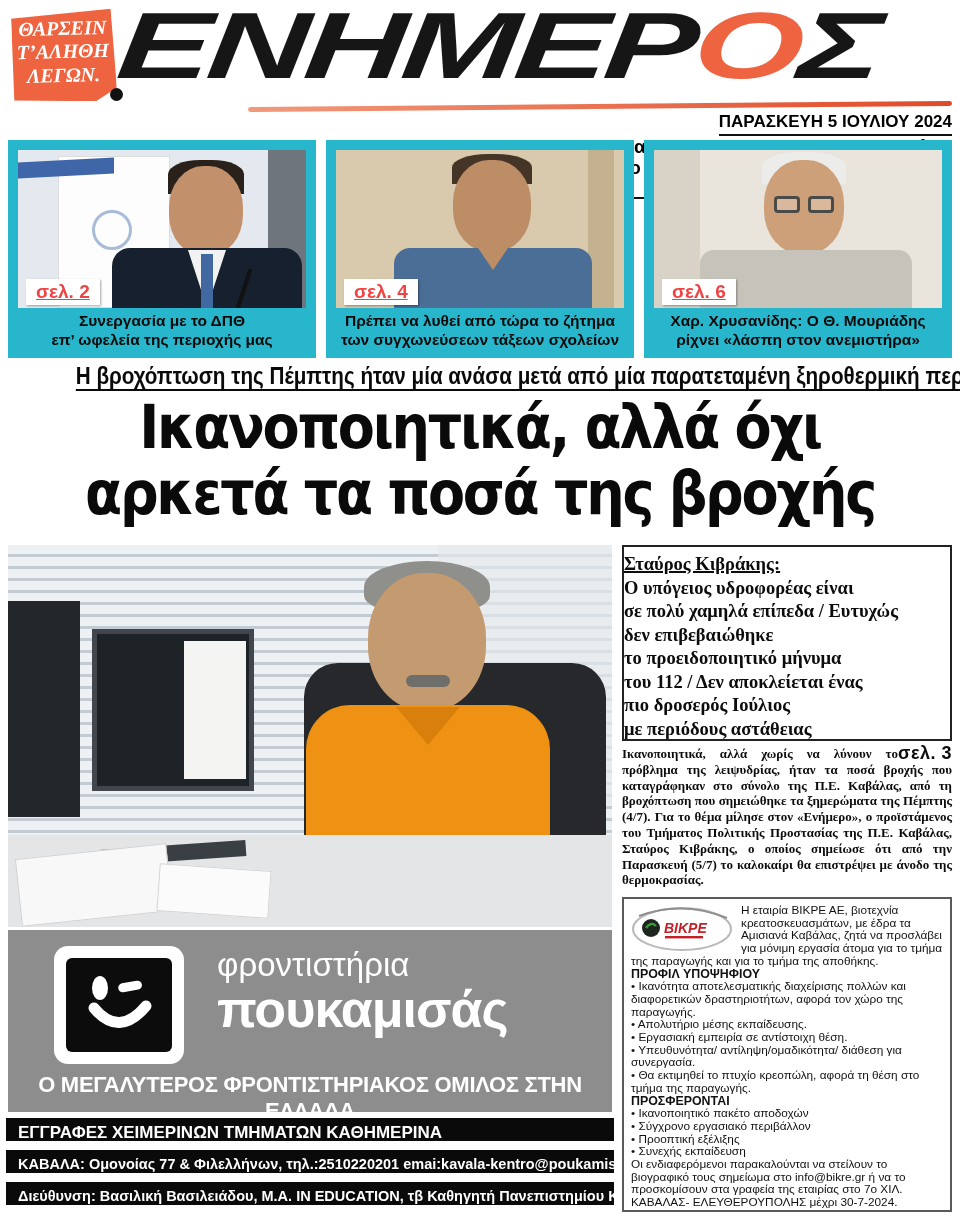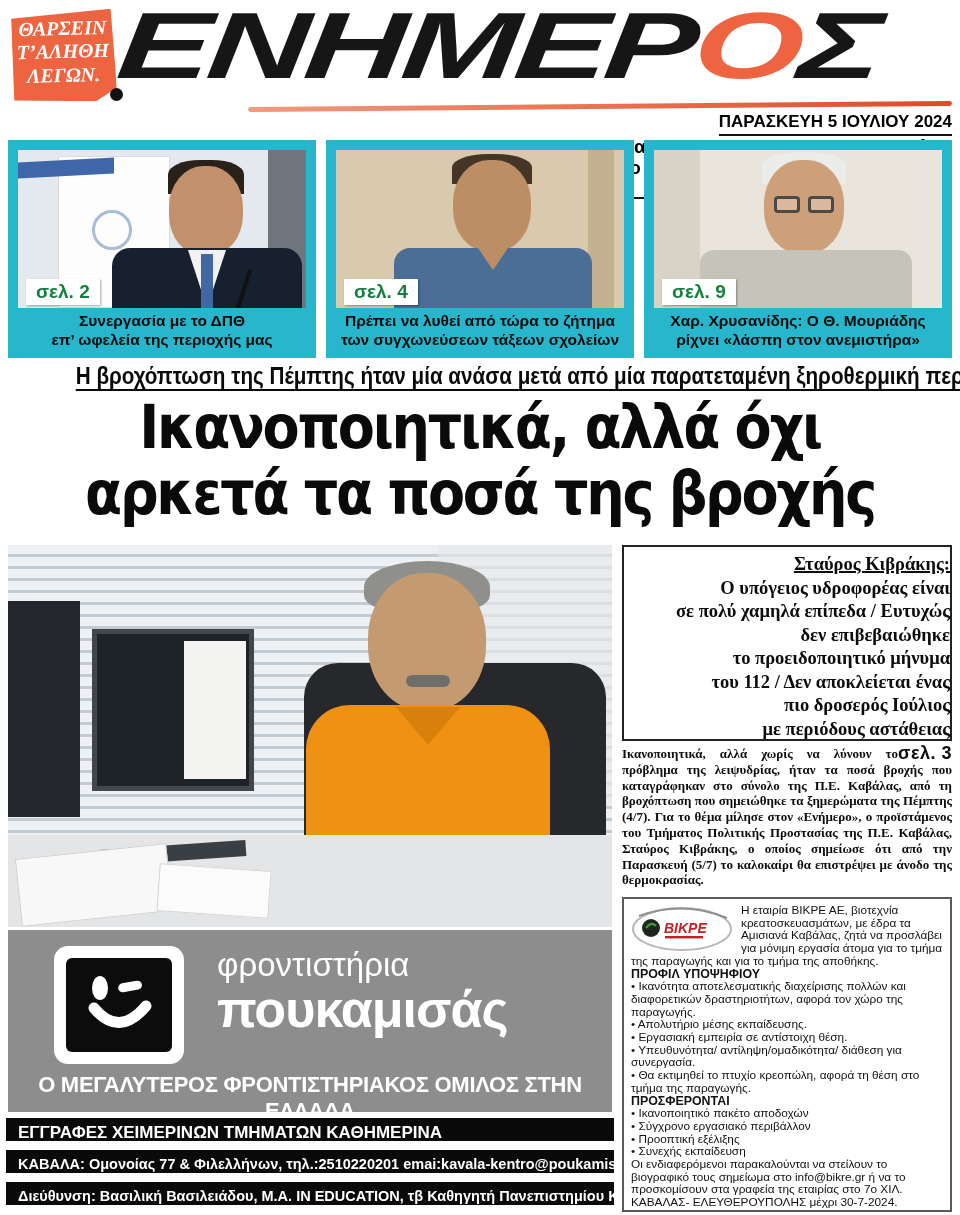--- a/index.html
+++ b/index.html
@@ -24,22 +24,22 @@
 
   .dateline { position:absolute; left:10px; top:112px; width:942px; display:flex;
     justify-content:center; align-items:flex-end;flex-direction:column; }
   .date-left { font-weight:bold; font-size:17px; border-bottom:2.5px solid #111; padding-bottom:2px; }
   .date-mid { font-weight:bold; font-size:19px; }
   .date-right { font-weight:bold; font-size:18px; border-bottom:2.5px solid #111; padding-bottom:18px; }
 
   
   .teaser { position:absolute; top:140px; width:308px; height:218px; background:#28b6cc; }
   .teaser .photo { position:absolute; left:10px; right:10px; top:10px; height:158px; overflow:hidden; }
-  .page-tag { position:absolute; left:8px; bottom:3px; background:#fff; color:#15803d;
-    font-weight:bold; font-size:19px; padding:0 10px; line-height:26px; box-shadow:1px 1px 2px rgba(0,0,0,.35); }
+  .page-tag { position:absolute; left:8px; bottom:3px; background:#fff; color:#ef4444;
+    font-weight:bold; font-size:19px; padding:0 10px; line-height:26px; box-shadow:1px 1px 2px rgba(0,0,0,.35);text-decoration:underline; }
   .caption { position:absolute; left:0; right:0; top:172px; text-align:center;
     font-weight:bold; font-size:15.5px; line-height:1.22; color:#0a0a0a; }
 
   
   .ph { position:absolute; }
   .t1 { background:#e3e9ee; } .t2 { background:#d9c9ad; } .t3 { background:#e9e5dc; }
 
   
   .kicker { position:absolute; left:0; top:362px; width:960px; text-align:center; }
   .kicker span { display:inline-block; transform:scaleX(0.86); transform-origin:center;
@@ -64,21 +64,21 @@
   .mp-shirt { left:298px; top:160px; width:244px; height:222px; background:#ef9113; border-radius:44px 44px 0 0; }
   .mp-collar { left:388px; top:162px; width:64px; height:38px; background:#d97f0c;
     clip-path:polygon(0 0,100% 0,50% 100%); }
   .mp-desk { left:0; top:290px; width:604px; height:92px; background:#e3e5e6; }
   .mp-keyb { left:92px; top:300px; width:146px; height:16px; background:#3a3f44; transform:rotate(-4deg); }
   .mp-paper1 { left:10px; top:306px; width:152px; height:68px; background:#f8f8f8; border:1px solid #cfcfcf; transform:rotate(-6deg); }
   .mp-paper2 { left:150px; top:322px; width:112px; height:48px; background:#fbfbfb; border:1px solid #d5d5d5; transform:rotate(4deg); }
 
   
   .quote-box { position:absolute; left:622px; top:545px; width:330px; height:196px;
-    border:2px solid #222; text-align:right; padding-top:6px;
+    border:2px solid #222; text-align:left; padding-top:6px;
     font-family:"Liberation Serif", serif; font-weight:bold; font-size:18.5px; line-height:23.5px; color:#0c0c0c; }
   .quote-title { text-decoration:underline; text-decoration-thickness:2px; }
   .body-text { position:absolute; left:622px; top:746px; width:330px;
     font-family:"Liberation Serif", serif; font-weight:bold; font-size:13px; line-height:15.8px;
     text-align:justify; color:#0c0c0c; }
   .page-ref { float:right; font-family:"Liberation Sans", sans-serif; font-weight:bold;
     font-size:18px; letter-spacing:.5px; }
 
   
   .bikre { position:absolute; left:622px; top:897px; width:330px; height:315px;
@@ -158,21 +158,21 @@
   </div>
 
   <div class="teaser" style="left:644px">
     <div class="photo t3">
       <div class="ph" style="left:0;top:0;width:46px;height:158px;background:#d8d3c6"></div>
       <div class="ph" style="left:108px;top:2px;width:84px;height:32px;background:#ececea;border-radius:45% 45% 0 0"></div>
       <div class="ph" style="left:110px;top:10px;width:80px;height:94px;background:#cda07a;border-radius:46%"></div>
       <div class="ph" style="left:120px;top:46px;width:26px;height:17px;border:3px solid #4a4a48;border-radius:4px;background:rgba(255,255,255,.25)"></div>
       <div class="ph" style="left:154px;top:46px;width:26px;height:17px;border:3px solid #4a4a48;border-radius:4px;background:rgba(255,255,255,.25)"></div>
       <div class="ph" style="left:46px;top:100px;width:212px;height:58px;background:#c6c3bb;border-radius:14px 14px 0 0"></div>
-      <div class="page-tag">σελ. 9</div>
+      <div class="page-tag">σελ. 6</div>
     </div>
     <div class="caption">
       <div>Χαρ. Χρυσανίδης: Ο Θ. Μουριάδης</div>
       <div>ρίχνει «λάσπη στον ανεμιστήρα»</div>
     </div>
   </div>
 
   <div class="kicker"><span>Η βροχόπτωση της Πέμπτης ήταν μία ανάσα μετά από μία παρατεταμένη ξηροθερμική περίοδο</span></div>
   <div class="headline">
     <div>Ικανοποιητικά, αλλά όχι</div>

